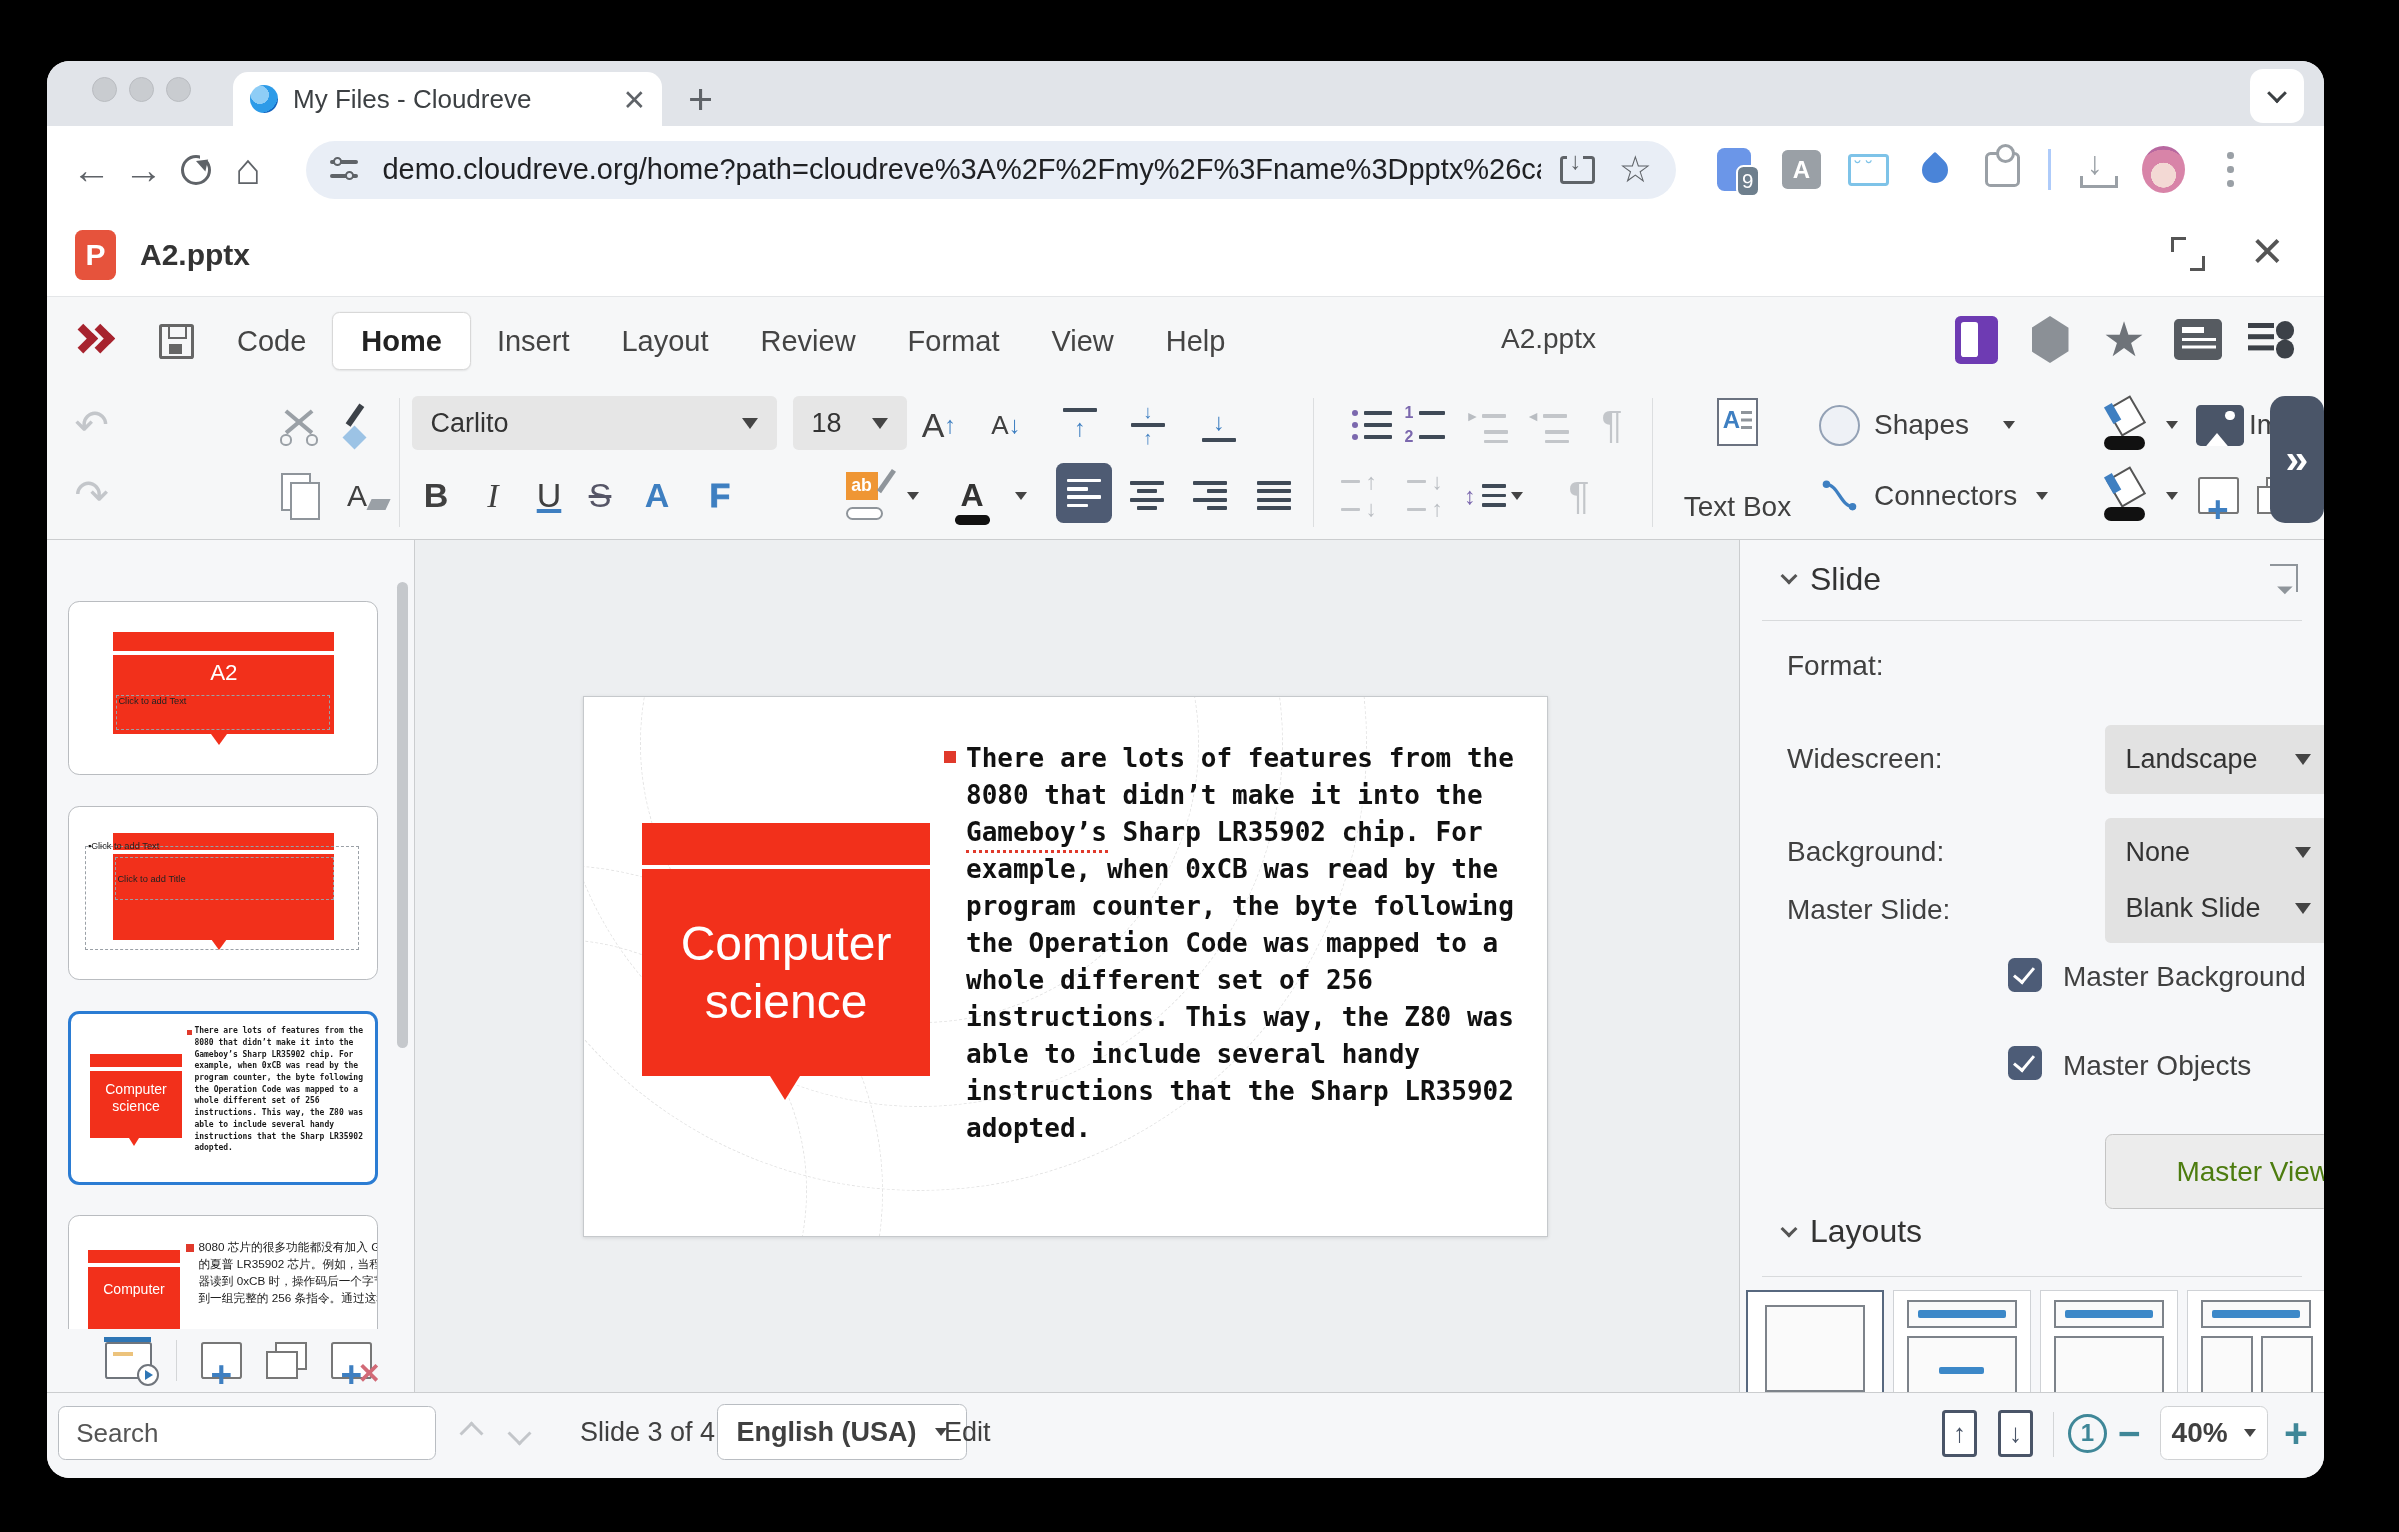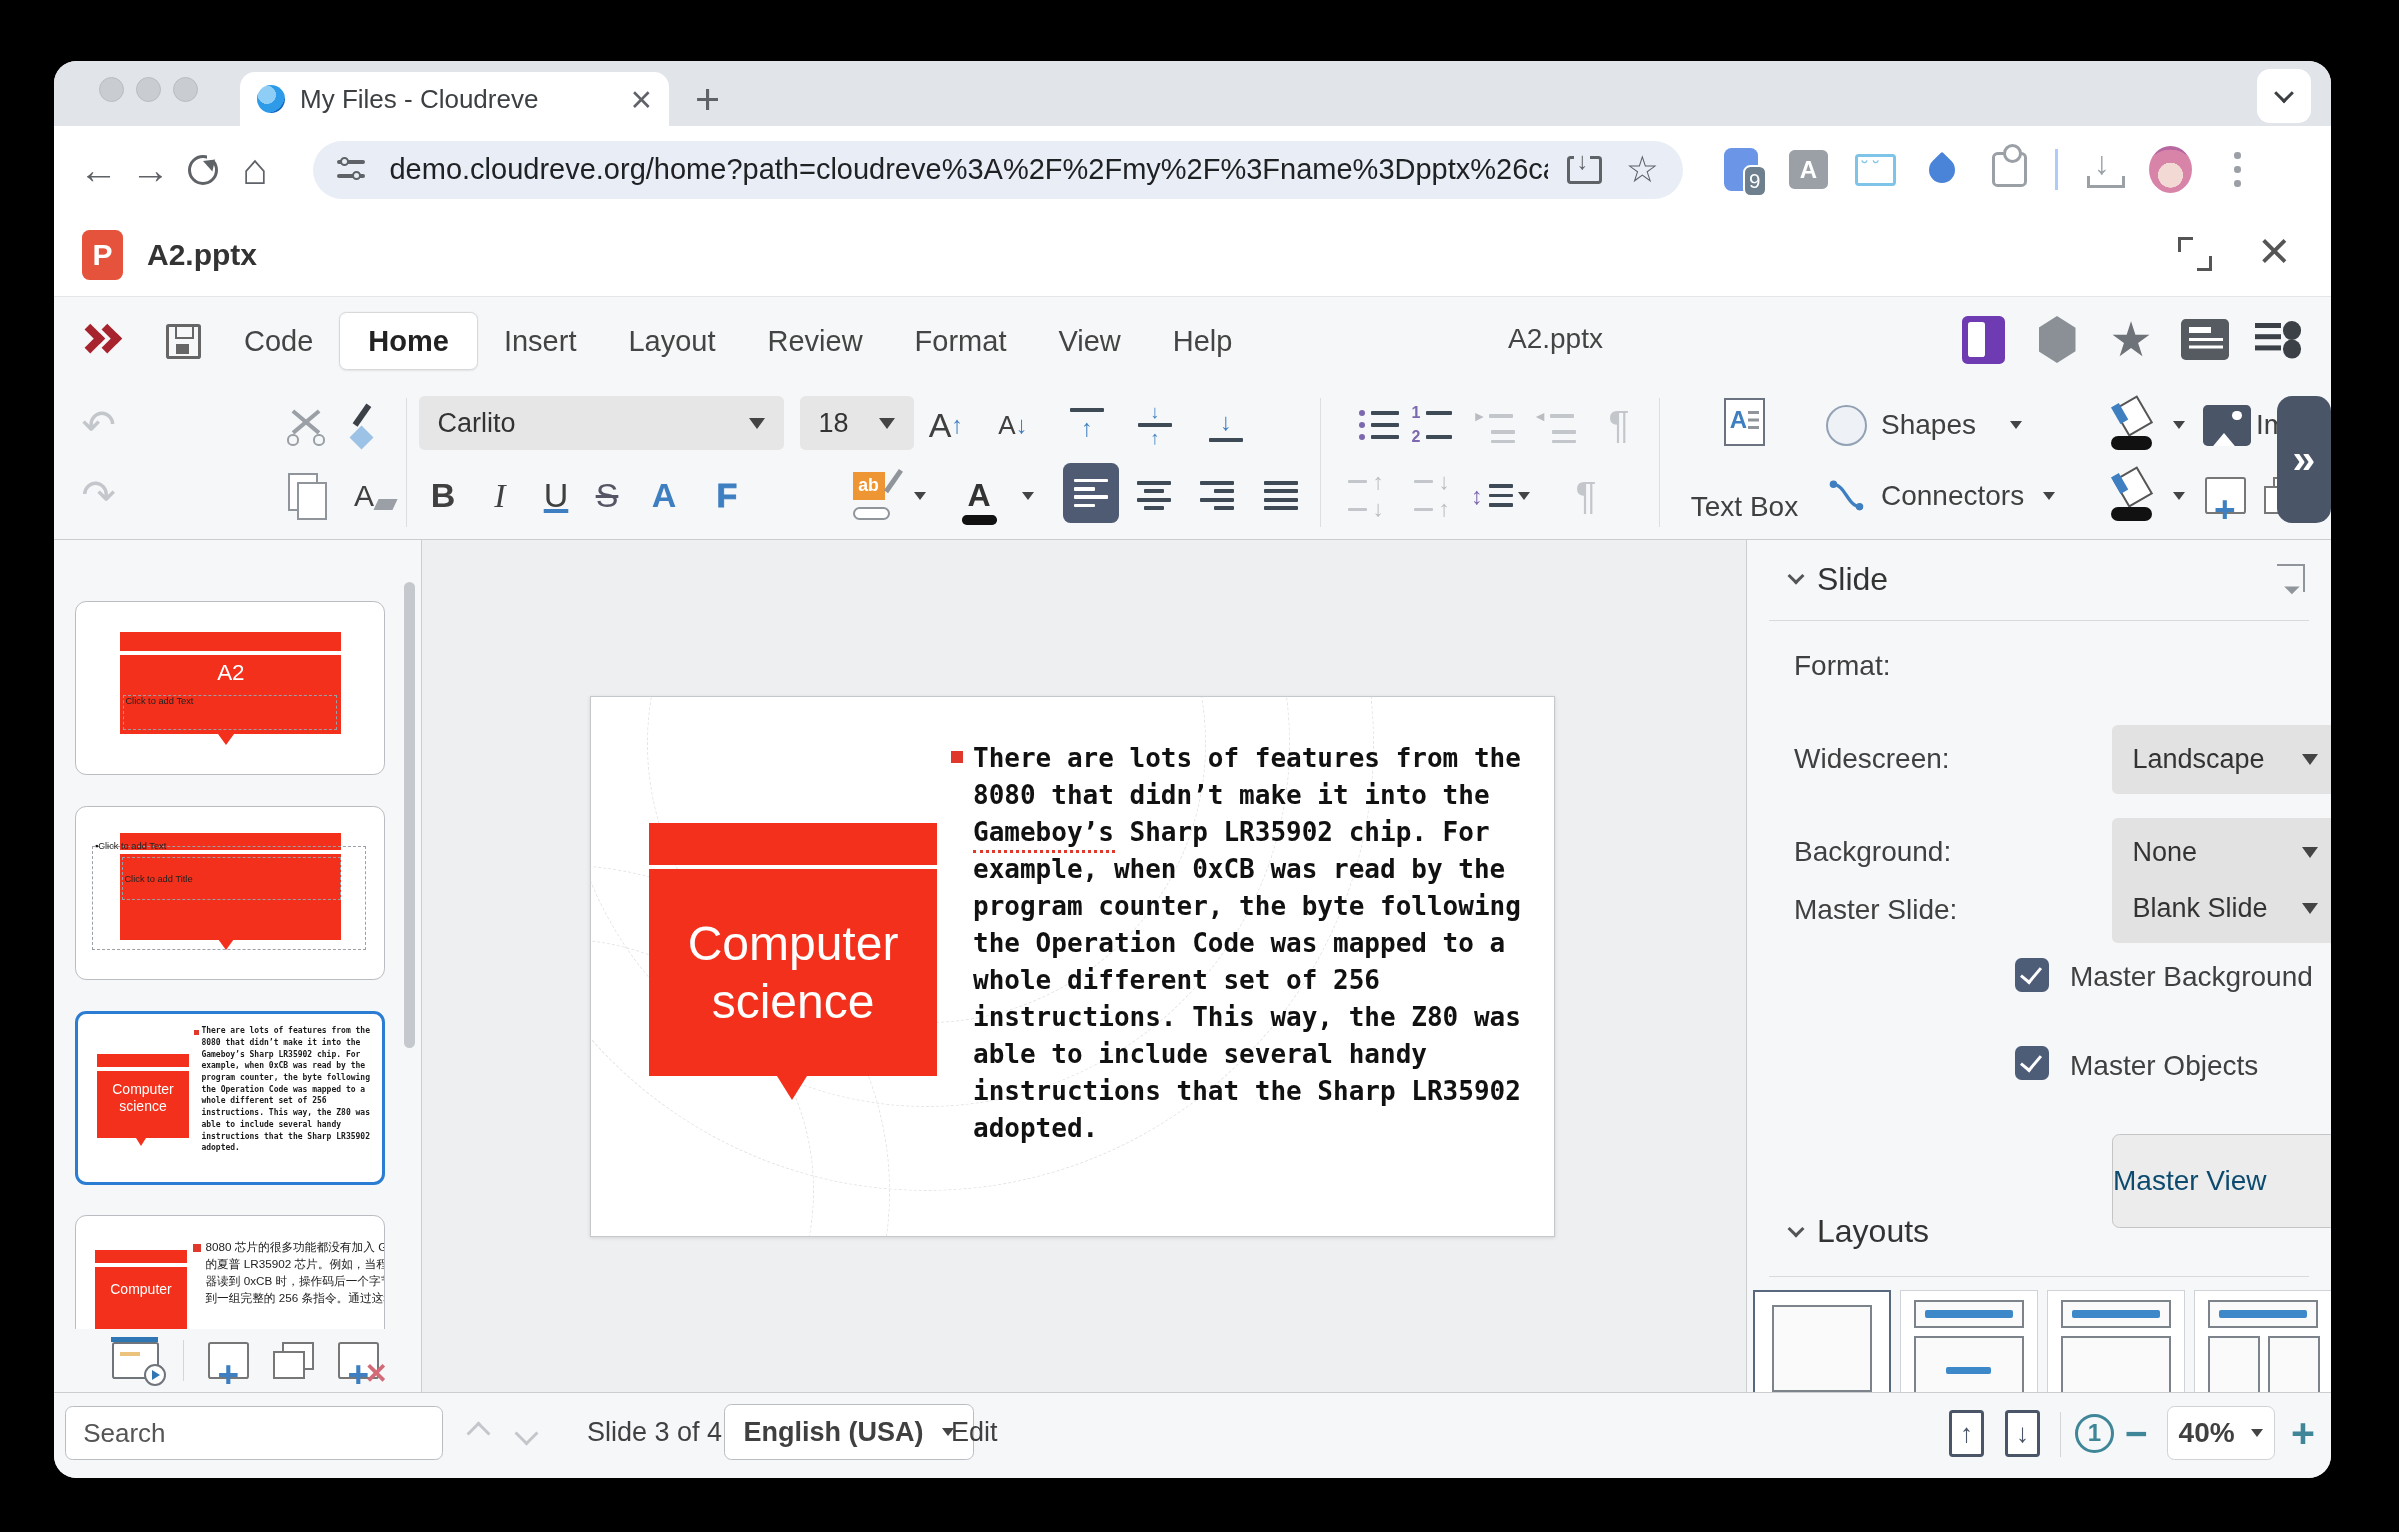--- a/index.html
+++ b/index.html
@@ -1,18 +1,18 @@
 <!DOCTYPE html>
 <html lang="en" style="font-size:15px"><head>
 <meta charset="utf-8">
 <style>
   * { box-sizing: border-box; margin: 0; padding: 0; }
   html,body { width: 2400px; height: 1533px; background:#000; font-family:"Liberation Sans", sans-serif; }
   .stage { position:relative; width:2400px; height:1533px; background:#000; overflow:hidden; }
-  .window { position:absolute; left:54px; top:61px; width:2277px; height:1417px; background:#fff; border-radius:22.4px; overflow:hidden; }
+  .window { position:absolute; left:47px; top:61px; width:2277px; height:1417px; background:#fff; border-radius:22.4px; overflow:hidden; }
 
   
   .tabstrip { position:relative; height:65px; background:#e1e4e9; }
   .light { position:absolute; top:16px; width:25px; height:25px; border-radius:50%; background:#c9ccd0; border:0.9px solid #b9bcc0; }
   .tab { position:absolute; left:186px; top:11.2px; width:429px; height:54px; background:#fff; border-radius:15px 15px 0 0; display:flex; align-items:center; padding:0 17px; }
   .favicon { width:28px; height:28px; border-radius:50%; background:radial-gradient(circle at 35% 35%, #8ecdf6 0 35%, #2d9be8 36% 70%, #1565c0 71%); margin-right:15px; }
   .tabtitle { font-size:26px; color:#3c4043; flex:1; white-space:nowrap; overflow:hidden; }
   .tabclose { font-size:37px; color:#5f6368; line-height:1; margin-left:9.3px; }
   .newtab { position:absolute; left:641px; top:17px; font-size:43px; color:#5f6368; line-height:43px; }
   .tabchev { position:absolute; right:20.5px; top:7.5px; width:54px; height:54px; background:#fff; border-radius:13px; display:flex; align-items:center; justify-content:center; }
@@ -180,21 +180,21 @@
 
   .panel { position:relative; width:585px; background:#f6f7f9; border-left:1.9px solid #cbcdcf; overflow:hidden; }
   .sechead { position:absolute; display:flex; align-items:center; gap:15px; font-size:32px; color:#333; }
   .schev { width:12px; height:12px; border-right:3.7px solid #555; border-bottom:3.7px solid #555; transform:rotate(45deg); margin-top:-5.6px; }
   .pdivider { position:absolute; left:22.4px; right:22.4px; height:0.9px; background:#d8dadc; }
   .plabel { position:absolute; left:47px; font-size:28px; color:#404040; }
   .pcombo { position:absolute; left:365px; width:226px; height:69px; background:#e2e2e2; border-radius:5.6px; display:flex; align-items:center; padding:0 20.5px; font-size:27px; color:#333; }
   .checkbox { position:absolute; width:34px; height:34px; background:#4d5c77; border-radius:6.5px; }
   .checkbox:after { content:""; position:absolute; left:10.3px; top:4.7px; width:9.3px; height:17px; border-right:3.7px solid #fff; border-bottom:3.7px solid #fff; transform:rotate(40deg); }
   .cblabel { position:absolute; left:323px; font-size:28px; color:#404040; }
-  .pbutton { position:absolute; left:365px; width:226px; height:94px; background:#ececec; border:1.9px solid #c4c4c4; border-radius:7.5px; display:flex; align-items:center; justify-content:flex-start; font-size:28px; color:#0c4a6e; }
+  .pbutton { position:absolute; left:365px; width:226px; height:75px; background:#ececec; border:1.9px solid #c4c4c4; border-radius:7.5px; display:flex; align-items:center; justify-content:flex-end; font-size:28px; color:#4d7c0f; }
   .cornerico { position:absolute; right:26px; width:28px; height:28px; border-top:2.8px solid #8f959b; border-right:2.8px solid #8f959b; }
   .cornerico:after { content:""; position:absolute; right:3.7px; bottom:3.7px; border-left:11.2px solid transparent; border-top:11.2px solid transparent; border-right:11.2px solid #8f959b; transform:rotate(45deg); }
   .laycard { position:absolute; width:138px; height:117px; background:#fff; border:1.9px solid #cfd2d6; }
   .laycard.sel { border:2.8px solid #57687f; }
   .layin { position:absolute; border:2.8px solid #7d838a; background:#fafafa; }
   .bluebar { position:absolute; background:#3c88c8; border-radius:1.9px; }
 
   
   .statusbar { position:relative; height:87px; background:#f6f7f9; border-top:1.9px solid #cbcdcf; }
   .search { position:absolute; left:11.2px; top:13px; width:378px; height:54px; border:1.9px solid #b9bdc2; border-radius:7.5px; background:#fff; font-size:26px; color:#444; padding:0 17px; font-family:"Liberation Sans", sans-serif; }

